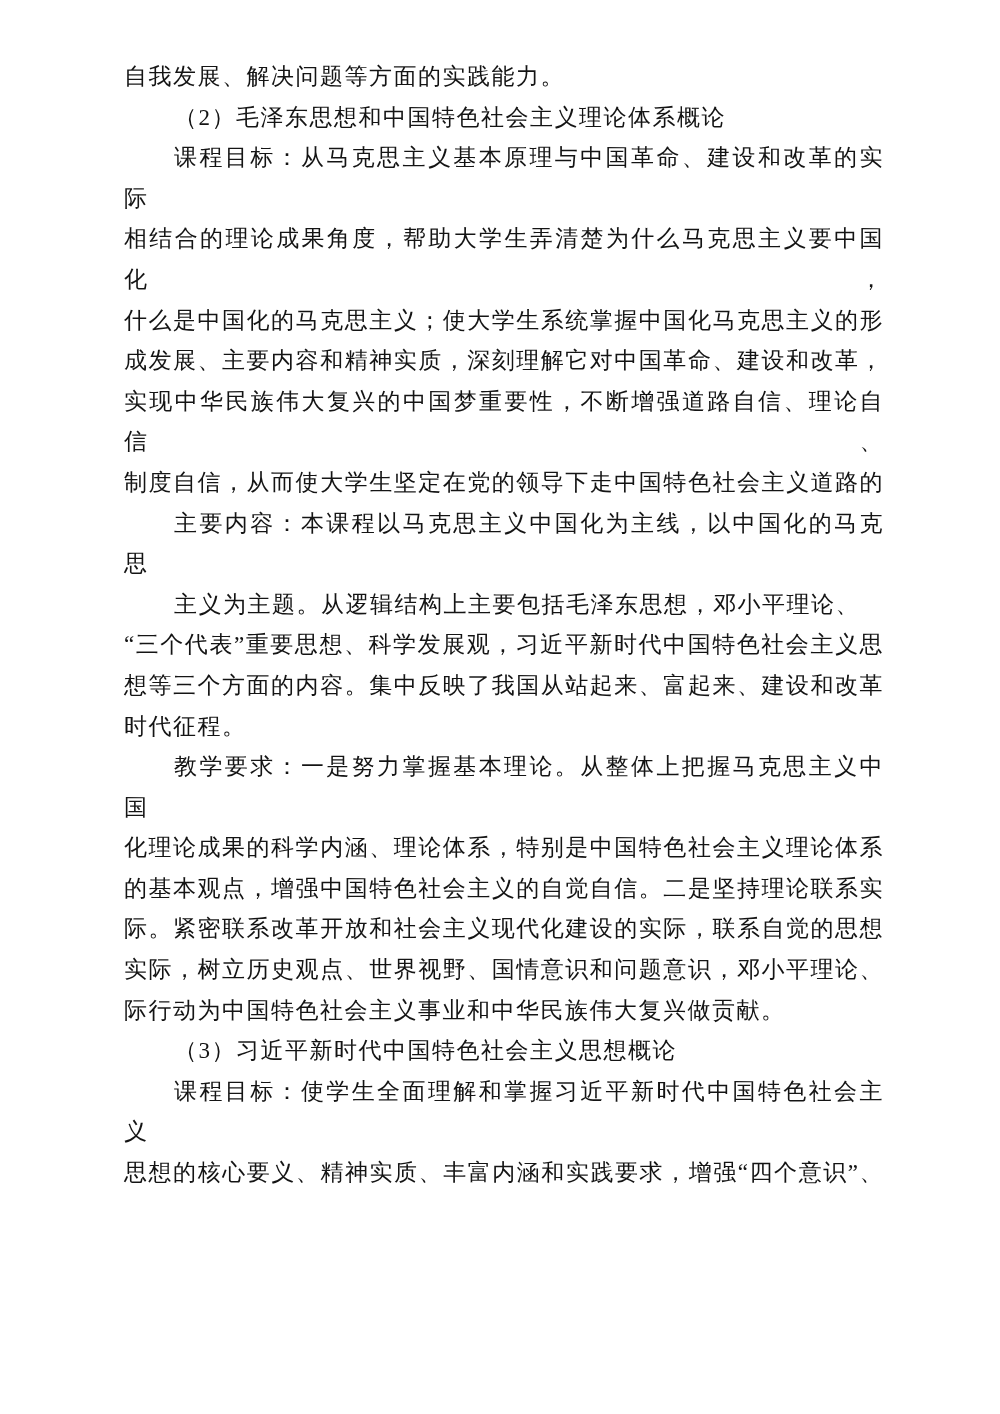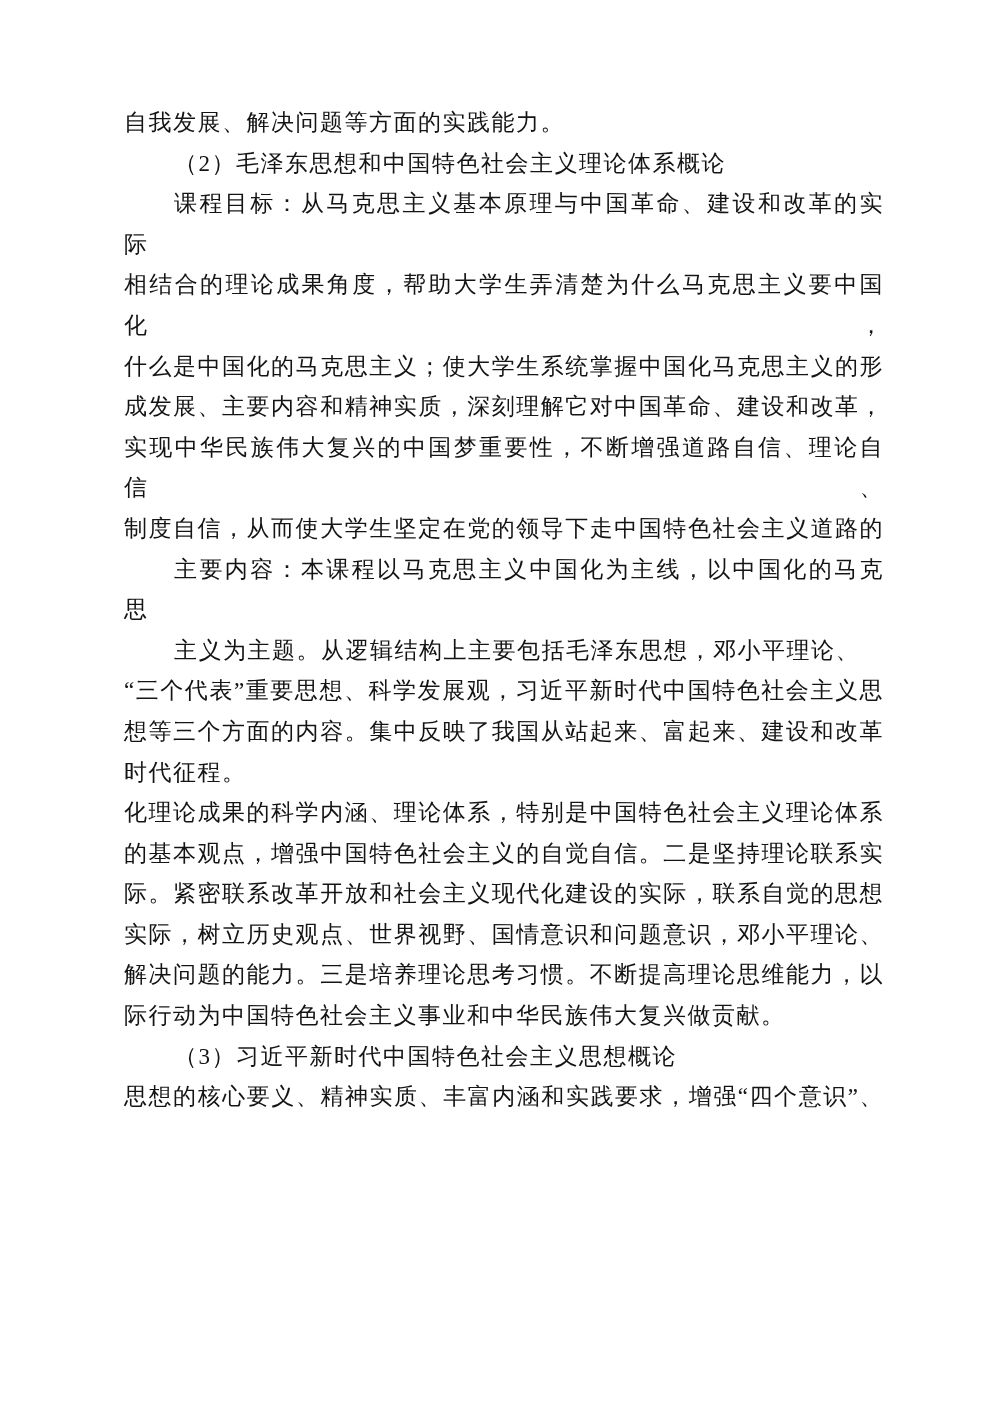--- a/index.html
+++ b/index.html
@@ -7,21 +7,21 @@
     padding: 0;
     background: #ffffff;
   }
   .page {
     position: relative;
     width: 1000px;
     height: 1414px;
     margin: 0 auto;
     background: #ffffff;
     box-sizing: border-box;
-    padding: 103px 116px 0 124px;
+    padding: 57px 116px 0 124px;
     font-family: "Liberation Serif", "DejaVu Serif", serif;
     color: #141414;
     overflow: hidden;
   }
   .doc-body {
     width: 100%;
   }
   .doc-line {
     font-size: 23px;
     line-height: 40.6px;
@@ -50,23 +50,24 @@
       <div class="doc-line fill">相结合的理论成果角度，帮助大学生弄清楚为什么马克思主义要中国化，</div>
       <div class="doc-line fill">什么是中国化的马克思主义；使大学生系统掌握中国化马克思主义的形</div>
       <div class="doc-line fill">成发展、主要内容和精神实质，深刻理解它对中国革命、建设和改革，</div>
       <div class="doc-line fill">实现中华民族伟大复兴的中国梦重要性，不断增强道路自信、理论自信、</div>
       <div class="doc-line fill">制度自信，从而使大学生坚定在党的领导下走中国特色社会主义道路的</div>
       <div class="doc-line indent fill">主要内容：本课程以马克思主义中国化为主线，以中国化的马克思</div>
       <div class="doc-line indent">主义为主题。从逻辑结构上主要包括毛泽东思想，邓小平理论、</div>
       <div class="doc-line fill">“三个代表”重要思想、科学发展观，习近平新时代中国特色社会主义思</div>
       <div class="doc-line fill">想等三个方面的内容。集中反映了我国从站起来、富起来、建设和改革</div>
       <div class="doc-line">时代征程。</div>
+      <div class="doc-line indent fill">教学要求：一是努力掌握基本理论。从整体上把握马克思主义中国</div>
       <div class="doc-line fill">化理论成果的科学内涵、理论体系，特别是中国特色社会主义理论体系</div>
       <div class="doc-line fill">的基本观点，增强中国特色社会主义的自觉自信。二是坚持理论联系实</div>
       <div class="doc-line fill">际。紧密联系改革开放和社会主义现代化建设的实际，联系自觉的思想</div>
       <div class="doc-line fill">实际，树立历史观点、世界视野、国情意识和问题意识，邓小平理论、</div>
-      <div class="doc-line fill">解决问题的能力。三是培养理论思考习惯。不断提高理论思维能力，以</div>
       <div class="doc-line">际行动为中国特色社会主义事业和中华民族伟大复兴做贡献。</div>
       <div class="doc-line indent">（3）习近平新时代中国特色社会主义思想概论</div>
+      <div class="doc-line indent fill">课程目标：使学生全面理解和掌握习近平新时代中国特色社会主义</div>
       <div class="doc-line fill">思想的核心要义、精神实质、丰富内涵和实践要求，增强“四个意识”、</div>
     </div>
 
 </div>
 
 </body></html>

